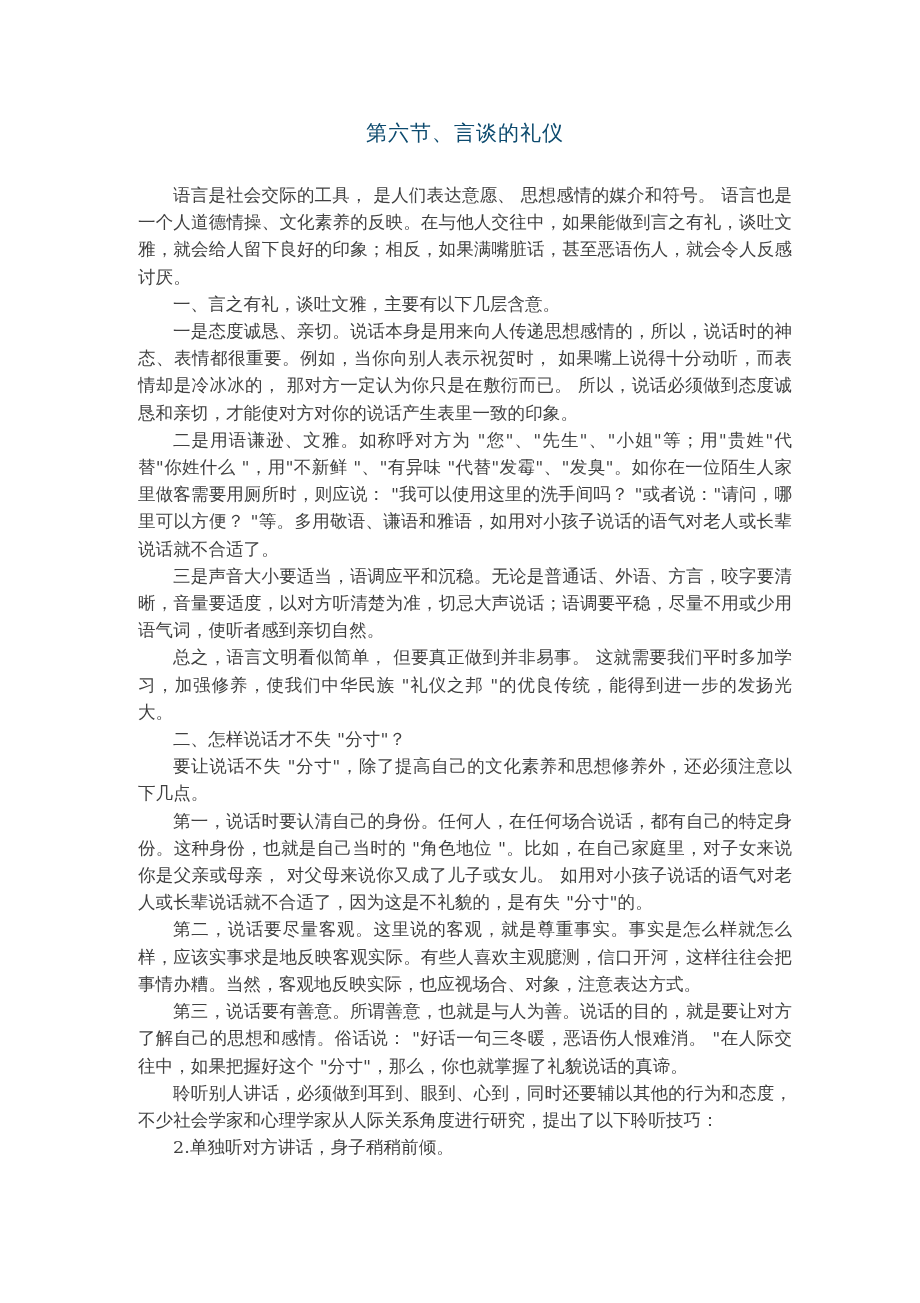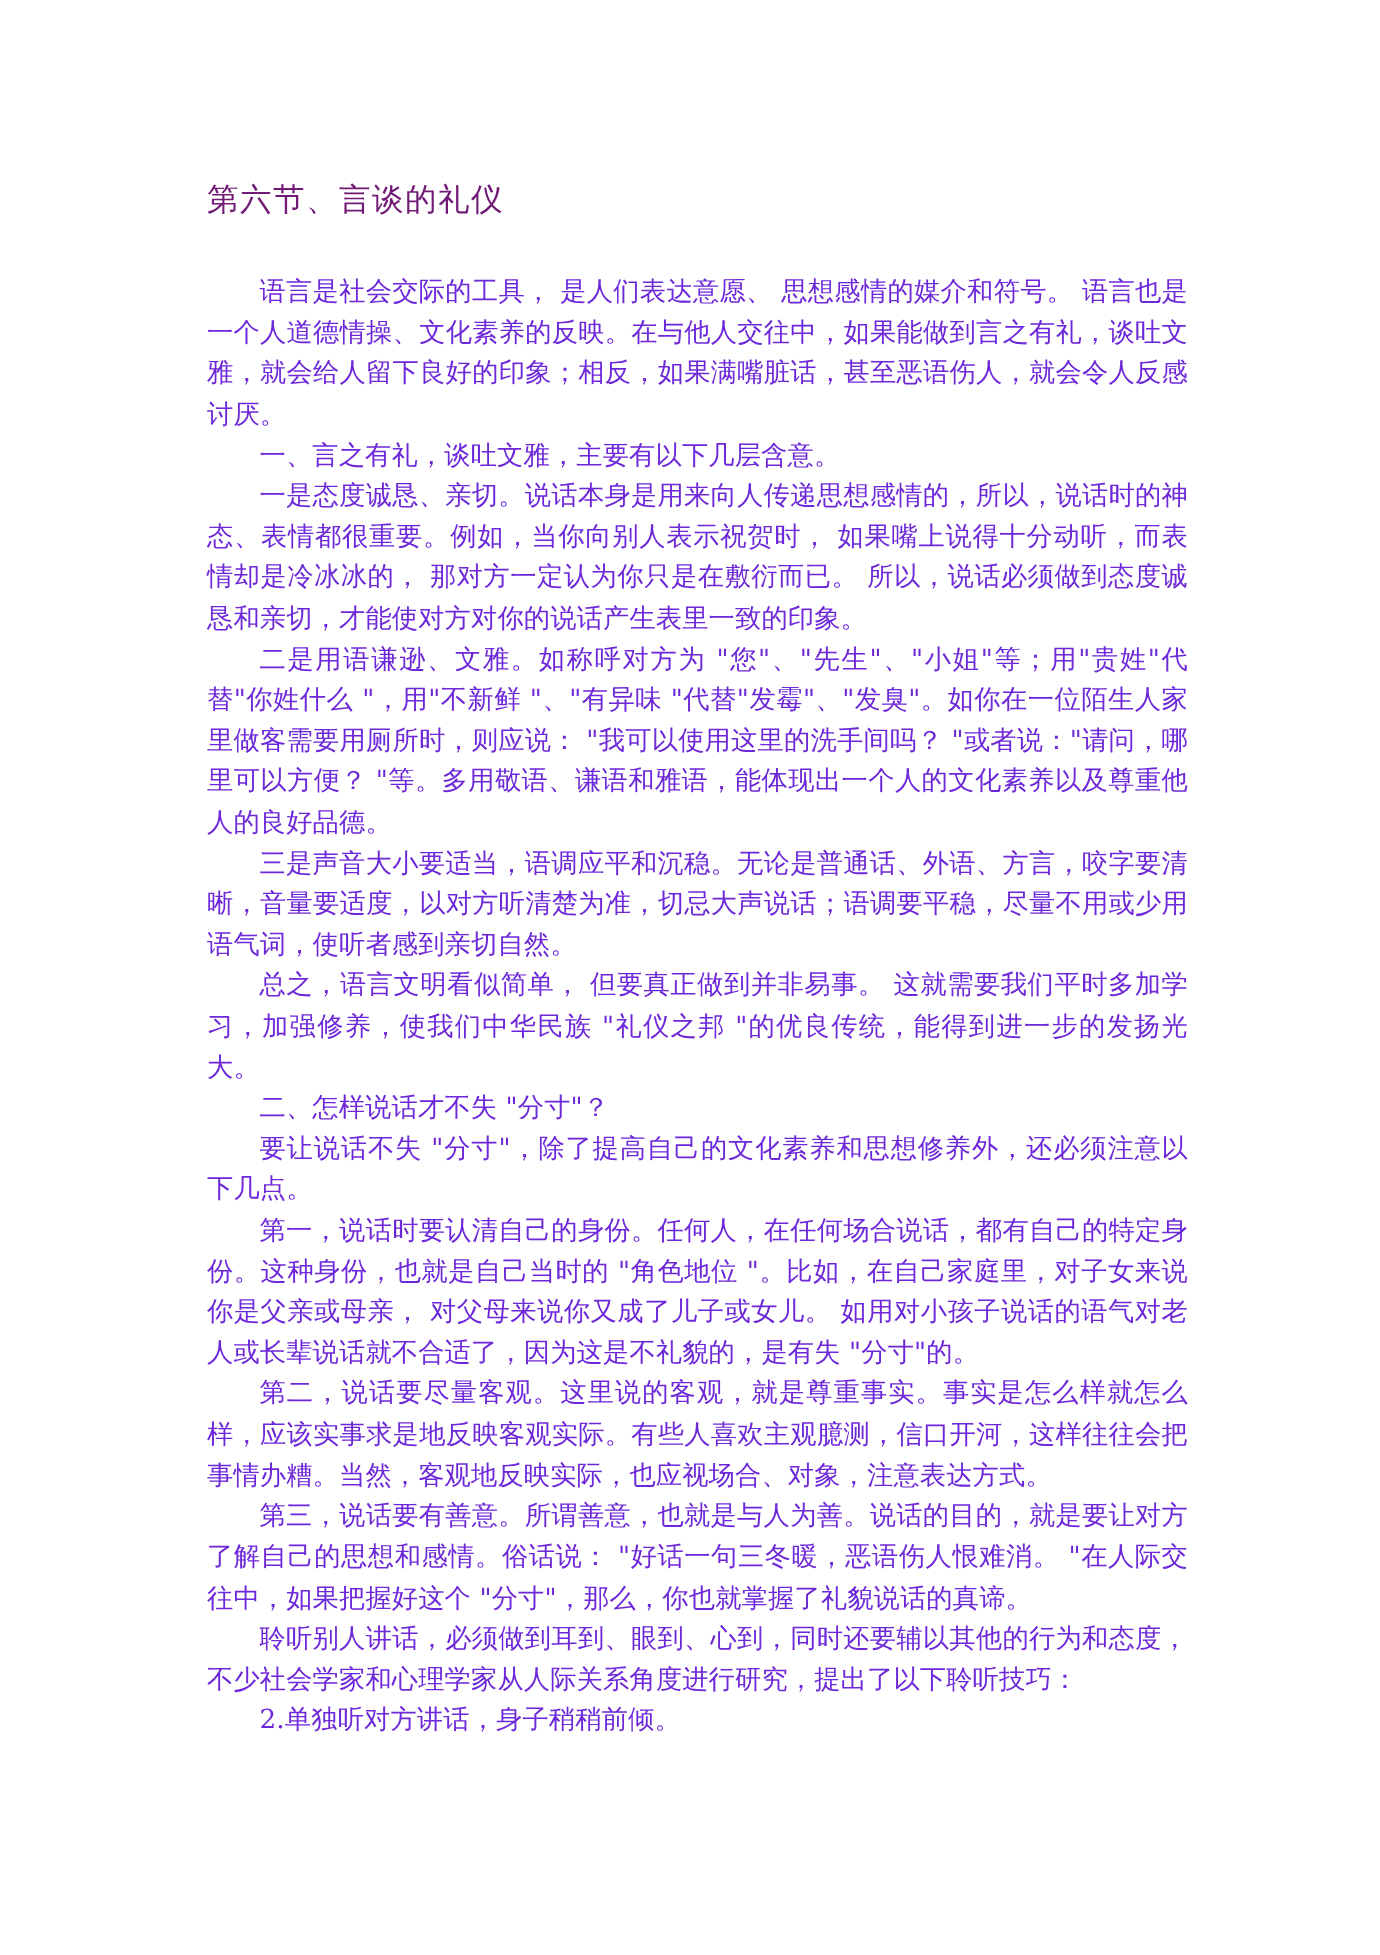--- a/index.html
+++ b/index.html
@@ -18,37 +18,37 @@
     color: #1a1a1a;
     box-sizing: border-box;
   }
   .doc-body {
     position: absolute;
     left: 138px;
     top: 118px;
     width: 654px;
   }
   .doc-title {
-    text-align: left;
+    text-align: center;
     font-size: 21px;
     line-height: 30px;
     font-weight: normal;
     letter-spacing: 1px;
     margin: 0 0 34px 0;
-    color: #701a75;
-    font-family: Liberation Serif, serif;
+    color: #0c4a6e;
+    font-family: Liberation Sans, sans-serif;
   }
   .para {
     margin: 0;
     font-size: 17.5px;
     line-height: 27.2px;
     text-align: justify;
     text-justify: inter-ideograph;
     text-indent: 2em;
-    color: #6d28d9;
+    color: #404040;
     letter-spacing: 0.1px;
     word-break: break-all;
   }
   .para.list-item {
     text-indent: 2em;
   }
   .para + .para {
     margin-top: 0;
   }
 </style>
@@ -57,21 +57,21 @@
 
 <div class="page">
 
   <div class="doc-body">
 
     <h1 class="doc-title">第六节、言谈的礼仪</h1>
 
     <p class="para">语言是社会交际的工具， 是人们表达意愿、 思想感情的媒介和符号。 语言也是一个人道德情操、文化素养的反映。在与他人交往中，如果能做到言之有礼，谈吐文雅，就会给人留下良好的印象；相反，如果满嘴脏话，甚至恶语伤人，就会令人反感讨厌。</p>
     <p class="para">一、言之有礼，谈吐文雅，主要有以下几层含意。</p>
     <p class="para">一是态度诚恳、亲切。说话本身是用来向人传递思想感情的，所以，说话时的神态、表情都很重要。例如，当你向别人表示祝贺时， 如果嘴上说得十分动听，而表情却是冷冰冰的， 那对方一定认为你只是在敷衍而已。 所以，说话必须做到态度诚恳和亲切，才能使对方对你的说话产生表里一致的印象。</p>
-    <p class="para">二是用语谦逊、文雅。如称呼对方为 "您"、"先生"、"小姐"等；用"贵姓"代替"你姓什么 "，用"不新鲜 "、"有异味 "代替"发霉"、"发臭"。如你在一位陌生人家里做客需要用厕所时，则应说： "我可以使用这里的洗手间吗？ "或者说："请问，哪里可以方便？ "等。多用敬语、谦语和雅语，能体现出一个人的文化素养以及尊重他人的良好品德。</p>
+    <p class="para">二是用语谦逊、文雅。如称呼对方为 "您"、"先生"、"小姐"等；用"贵姓"代替"你姓什么 "，用"不新鲜 "、"有异味 "代替"发霉"、"发臭"。如你在一位陌生人家里做客需要用厕所时，则应说： "我可以使用这里的洗手间吗？ "或者说："请问，哪里可以方便？ "等。多用敬语、谦语和雅语，如用对小孩子说话的语气对老人或长辈说话就不合适了。</p>
     <p class="para">三是声音大小要适当，语调应平和沉稳。无论是普通话、外语、方言，咬字要清晰，音量要适度，以对方听清楚为准，切忌大声说话；语调要平稳，尽量不用或少用语气词，使听者感到亲切自然。</p>
     <p class="para">总之，语言文明看似简单， 但要真正做到并非易事。 这就需要我们平时多加学习，加强修养，使我们中华民族 "礼仪之邦 "的优良传统，能得到进一步的发扬光大。</p>
     <p class="para">二、怎样说话才不失 "分寸"？</p>
     <p class="para">要让说话不失 "分寸"，除了提高自己的文化素养和思想修养外，还必须注意以下几点。</p>
     <p class="para">第一，说话时要认清自己的身份。任何人，在任何场合说话，都有自己的特定身份。这种身份，也就是自己当时的 "角色地位 "。比如，在自己家庭里，对子女来说你是父亲或母亲， 对父母来说你又成了儿子或女儿。 如用对小孩子说话的语气对老人或长辈说话就不合适了，因为这是不礼貌的，是有失 "分寸"的。</p>
     <p class="para">第二，说话要尽量客观。这里说的客观，就是尊重事实。事实是怎么样就怎么样，应该实事求是地反映客观实际。有些人喜欢主观臆测，信口开河，这样往往会把事情办糟。当然，客观地反映实际，也应视场合、对象，注意表达方式。</p>
     <p class="para">第三，说话要有善意。所谓善意，也就是与人为善。说话的目的，就是要让对方了解自己的思想和感情。俗话说： "好话一句三冬暖，恶语伤人恨难消。 "在人际交往中，如果把握好这个 "分寸"，那么，你也就掌握了礼貌说话的真谛。</p>
     <p class="para">聆听别人讲话，必须做到耳到、眼到、心到，同时还要辅以其他的行为和态度，不少社会学家和心理学家从人际关系角度进行研究，提出了以下聆听技巧：</p>
     <p class="para list-item">2.单独听对方讲话，身子稍稍前倾。</p>
 

